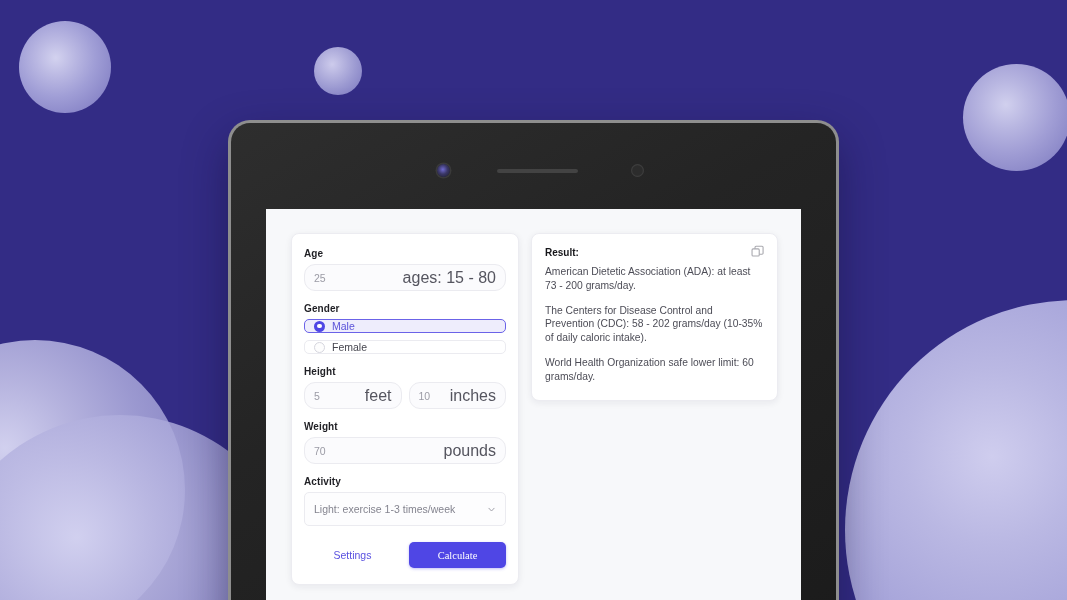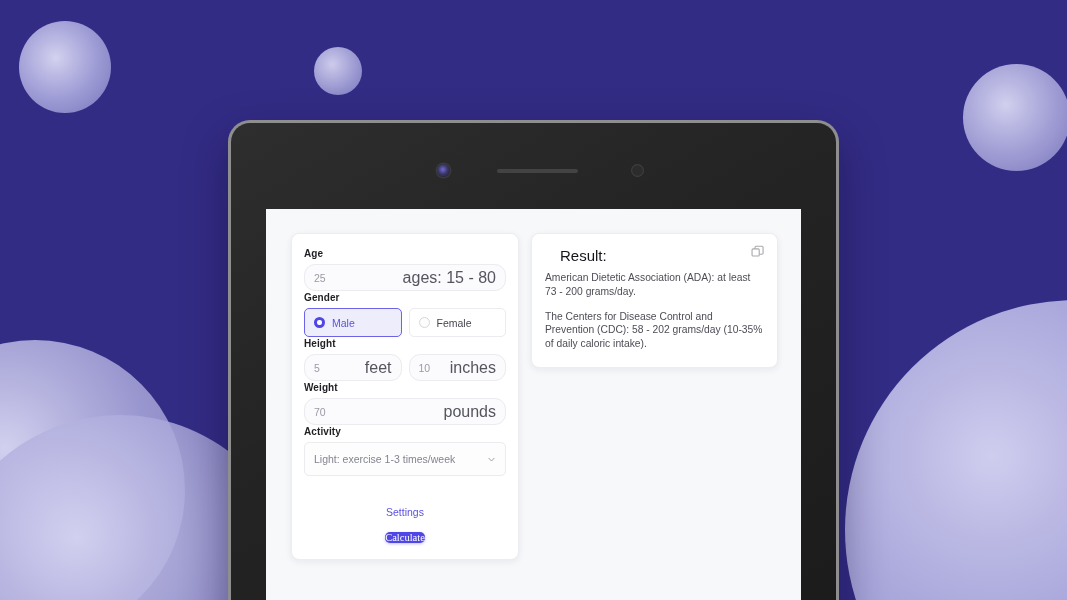--- a/index.html
+++ b/index.html
@@ -155,21 +155,21 @@
   }
 
   .field-label {
     font-size: 10px;
     font-weight: bold;
     color: #1f1f24;
     margin-bottom: 5px;
     letter-spacing: .1px;
   }
 
-  .field-group { margin-bottom: 1px; }
+  .field-group { margin-bottom: 12px; }
 
   .input-box {
     height: 27px;
     border: 1px solid #ebebf0;
     border-radius: 11px;
     background: #fbfbfd;
     display: flex;
     align-items: center;
     padding: 0 9px;
     font-size: 10.5px;
@@ -189,20 +189,21 @@
   .row-2 {
     display: flex;
     gap: 7px;
   }
   .row-2 .input-box { flex: 1; }
 
   
   .radio-row {
     display: flex;
     gap: 7px;
+    flex-direction: column;
   }
 
   .radio-opt {
     flex: 1;
     height: 29px;
     border-radius: 5px;
     border: 1px solid #ebebf0;
     background: #ffffff;
     display: flex;
     align-items: center;
@@ -258,22 +259,21 @@
     width: 9px; height: 9px;
     flex: none;
     opacity: .65;
   }
 
   
   .actions {
     display: flex;
     align-items: center;
     gap: 8px;
-    margin-top: 24px;
-    flex-direction: column;
+    margin-top: 16px;
   }
 
   .btn-settings {
     flex: 1;
     text-align: center;
     font-size: 10.5px;
     color: #5a51e0;
     font-weight: normal;
     padding: 6px 0;
     background: none;
@@ -301,25 +301,24 @@
     background: #ffffff;
     border-radius: 8px;
     border: 1px solid #ececf1;
     box-shadow: 0 2px 7px rgba(30,30,60,0.07);
     padding: 13px 14px 16px 13px;
     position: relative;
     flex: none;
   }
 
   #result-title {
-    font-size: 15px;
-    font-weight: normal;
+    font-size: 10px;
+    font-weight: bold;
     color: #16161a;
     margin-bottom: 7px;
-    margin-left: 15px;
   }
 
   .result-para {
     font-size: 10.3px;
     line-height: 1.34;
     color: #4d4d57;
     margin-bottom: 11px;
   }
   .result-para:last-child { margin-bottom: 0; }
 
@@ -419,18 +418,19 @@
         </div>
 
         <div id="result-card">
           <svg id="copy-icon" viewBox="0 0 16 16">
             <rect x="1.2" y="4.4" width="8.2" height="8.2" rx="1.2" fill="none" stroke="#63636e" stroke-width="1.25"></rect>
             <path d="M4.6 4.4 V2.6 a1.2 1.2 0 0 1 1.2 -1.2 H12.6 a1.2 1.2 0 0 1 1.2 1.2 V9.4 a1.2 1.2 0 0 1 -1.2 1.2 H9.4" fill="none" stroke="#63636e" stroke-width="1.25"></path>
           </svg>
           <div id="result-title">Result:</div>
           <div class="result-para">American Dietetic Association (ADA): at least 73 - 200 grams/day.</div>
           <div class="result-para">The Centers for Disease Control and Prevention (CDC): 58 - 202 grams/day (10-35% of daily caloric intake).</div>
+          <div class="result-para">World Health Organization safe lower limit: 60 grams/day.</div>
         </div>
 
       </div>
     </div>
   </div>
 </div>
 
 </body></html>

